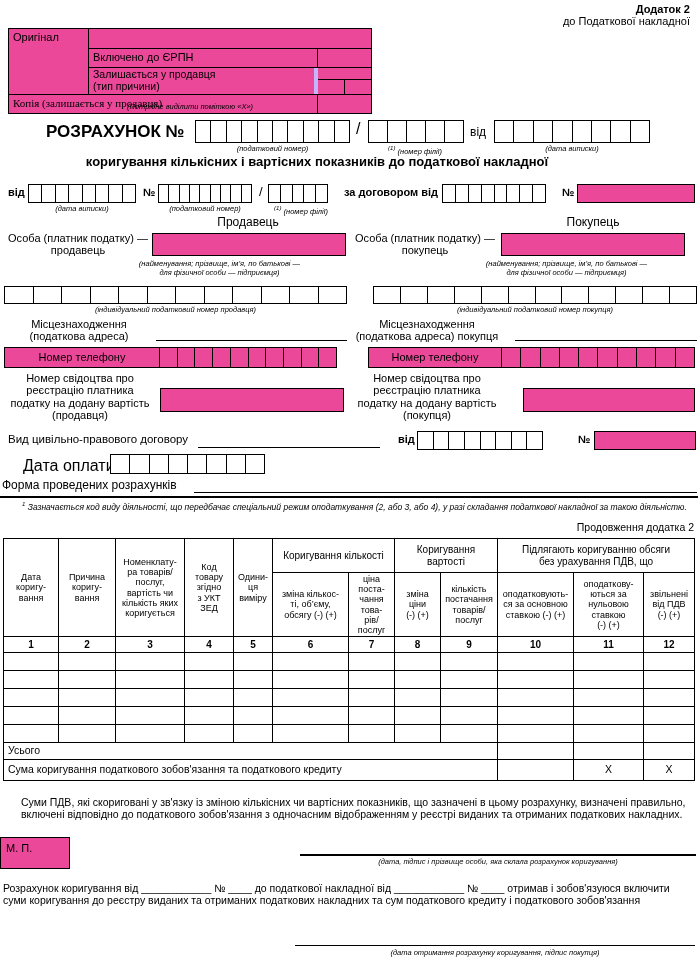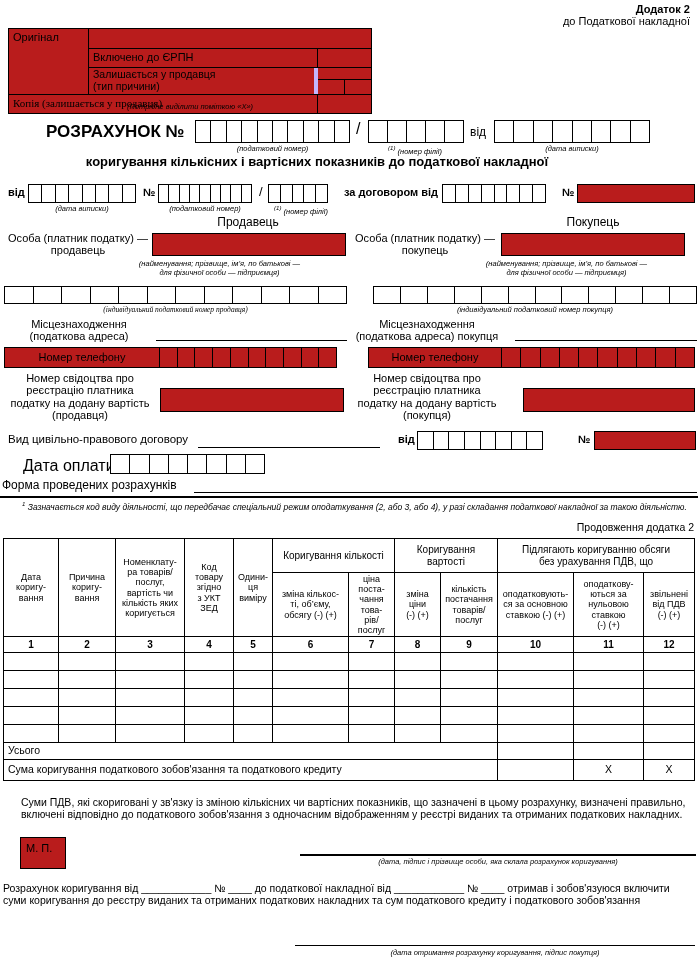--- a/index.html
+++ b/index.html
@@ -5,21 +5,21 @@
   html,body{margin:0;padding:0;background:#fff;}
   .page{position:relative;width:698px;height:965px;background:#fff;color:#000;
         font-family:"Liberation Sans","DejaVu Sans",sans-serif;font-size:11px;line-height:1.12;overflow:hidden;}
   .abs{position:absolute;}
   .b{font-weight:bold;}
   .i{font-style:italic;}
   .ctr{text-align:center;}
   .rt{text-align:right;}
   .pre{white-space:pre-line;}
   .cap{font-style:italic;font-size:7.5px;text-align:center;line-height:1.15;}
-  .box{border:1px solid #000;background:#b91c1c;box-sizing:border-box;}
+  .box{border:1px solid #000;background:#ec4899;box-sizing:border-box;}
   .cellrow{display:flex;box-sizing:border-box;}
   .cellrow .cell{flex:1;border:1px solid #000;border-left:none;background:#fff;box-sizing:border-box;}
   .cellrow .cell:first-child{border-left:1px solid #000;}
   .innercells{display:flex;flex:1;}
   .innercells .cell{flex:1;border-left:1px solid #000;box-sizing:border-box;}
   .innercells .cell:first-child{border-left:none;}
   .sup{vertical-align:super;font-size:6px;font-style:italic;}
   table.main{border-collapse:collapse;table-layout:fixed;width:691px;}
   table.main td{border:1px solid #000;padding:1px 2px;vertical-align:middle;text-align:center;box-sizing:border-box;overflow:hidden;}
   td.hc{font-size:9px;line-height:1.12;}
@@ -172,21 +172,21 @@
         <span class="cell"></span>
         <span class="cell"></span>
         <span class="cell"></span>
         <span class="cell"></span>
         <span class="cell"></span>
         <span class="cell"></span>
         <span class="cell"></span>
         <span class="cell"></span>
         <span class="cell"></span>
       </div>
-    <div class="abs cap" style="left:0;top:90px;width:343px;font-family:Liberation Serif, serif;">(індивідуальний податковий номер продавця)</div>
+    <div class="abs cap" style="left:0;top:90px;width:343px;">(індивідуальний податковий номер продавця)</div>
     <div class="abs ctr" style="left:0;top:102px;width:150px;">
       <div>Місцезнаходження</div>
       <div>(податкова адреса) продавця</div>
     </div>
     <div class="abs uline" style="left:152px;top:111px;width:191px;height:13px;"></div>
     <div class="abs box" style="left:0;top:131px;width:333px;height:21px;display:flex;">
       <div class="ctr" style="width:155px;border-right:1px solid #000;padding-top:3px;box-sizing:border-box;">Номер телефону</div>
       <div class="innercells">
           <span class="cell"></span>
           <span class="cell"></span>
@@ -457,21 +457,21 @@
         <td></td>
         <td style="font-size:10.5px;">Х</td>
         <td style="font-size:10.5px;">Х</td>
       </tr>
     </tbody>
       </table>
   </div>
 
   <div class="abs" style="left:21px;top:797px;width:693px;font-size:10.5px;">Суми ПДВ, які скориговані у зв'язку із зміною кількісних чи вартісних показників, що зазначені в цьому розрахунку, визначені правильно, включені відповідно до податкового зобов'язання з одночасним відображенням у реєстрі виданих та отриманих податкових накладних.</div>
 
-  <div class="abs box" style="left:20px;top:837px;width:46px;height:32px;padding:4px 0 0 5px;">М. П.</div>
+  <div class="abs box" style="left:0;top:837px;width:70px;height:32px;padding:4px 0 0 5px;">М. П.</div>
   <div class="abs" style="left:300px;top:837px;width:396px;height:17px;border-bottom:2px solid #000;"></div>
   <div class="abs cap" style="left:300px;top:858px;width:396px;">(дата, підпис і прізвище особи, яка склала розрахунок коригування)</div>
 
   <div class="abs" style="left:3px;top:883px;width:693px;font-size:10.5px;">Розрахунок коригування від ____________ № ____ до податкової накладної від ____________ № ____ отримав і зобов'язуюся включити суми коригування до реєстру виданих та отриманих податкових накладних та сум податкового кредиту і податкового зобов'язання</div>
 
   <div class="abs" style="left:295px;top:928px;width:400px;height:17px;border-bottom:1.5px solid #000;"></div>
   <div class="abs cap" style="left:295px;top:949px;width:400px;text-align:center;">(дата отримання розрахунку коригування, підпис покупця)</div>
 
 </div>
 

